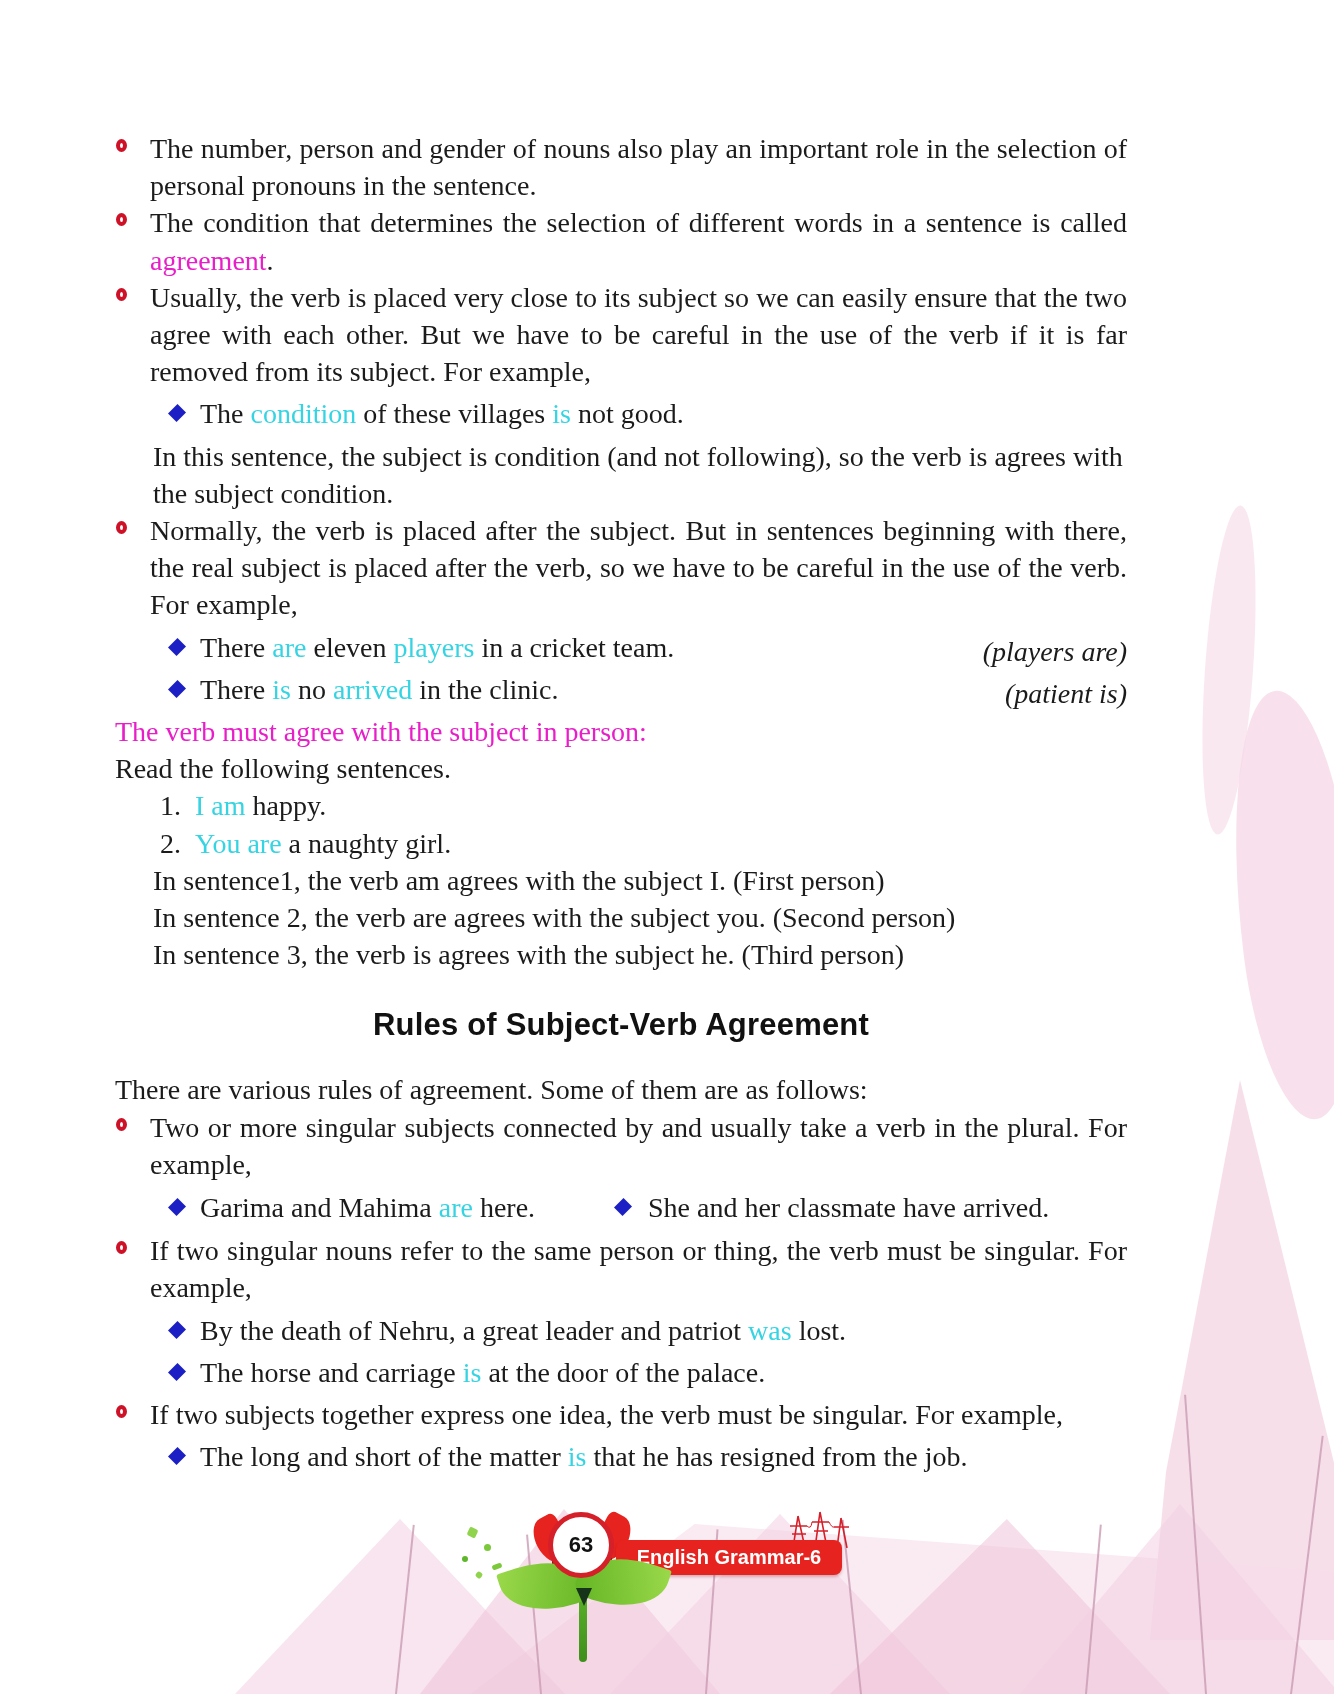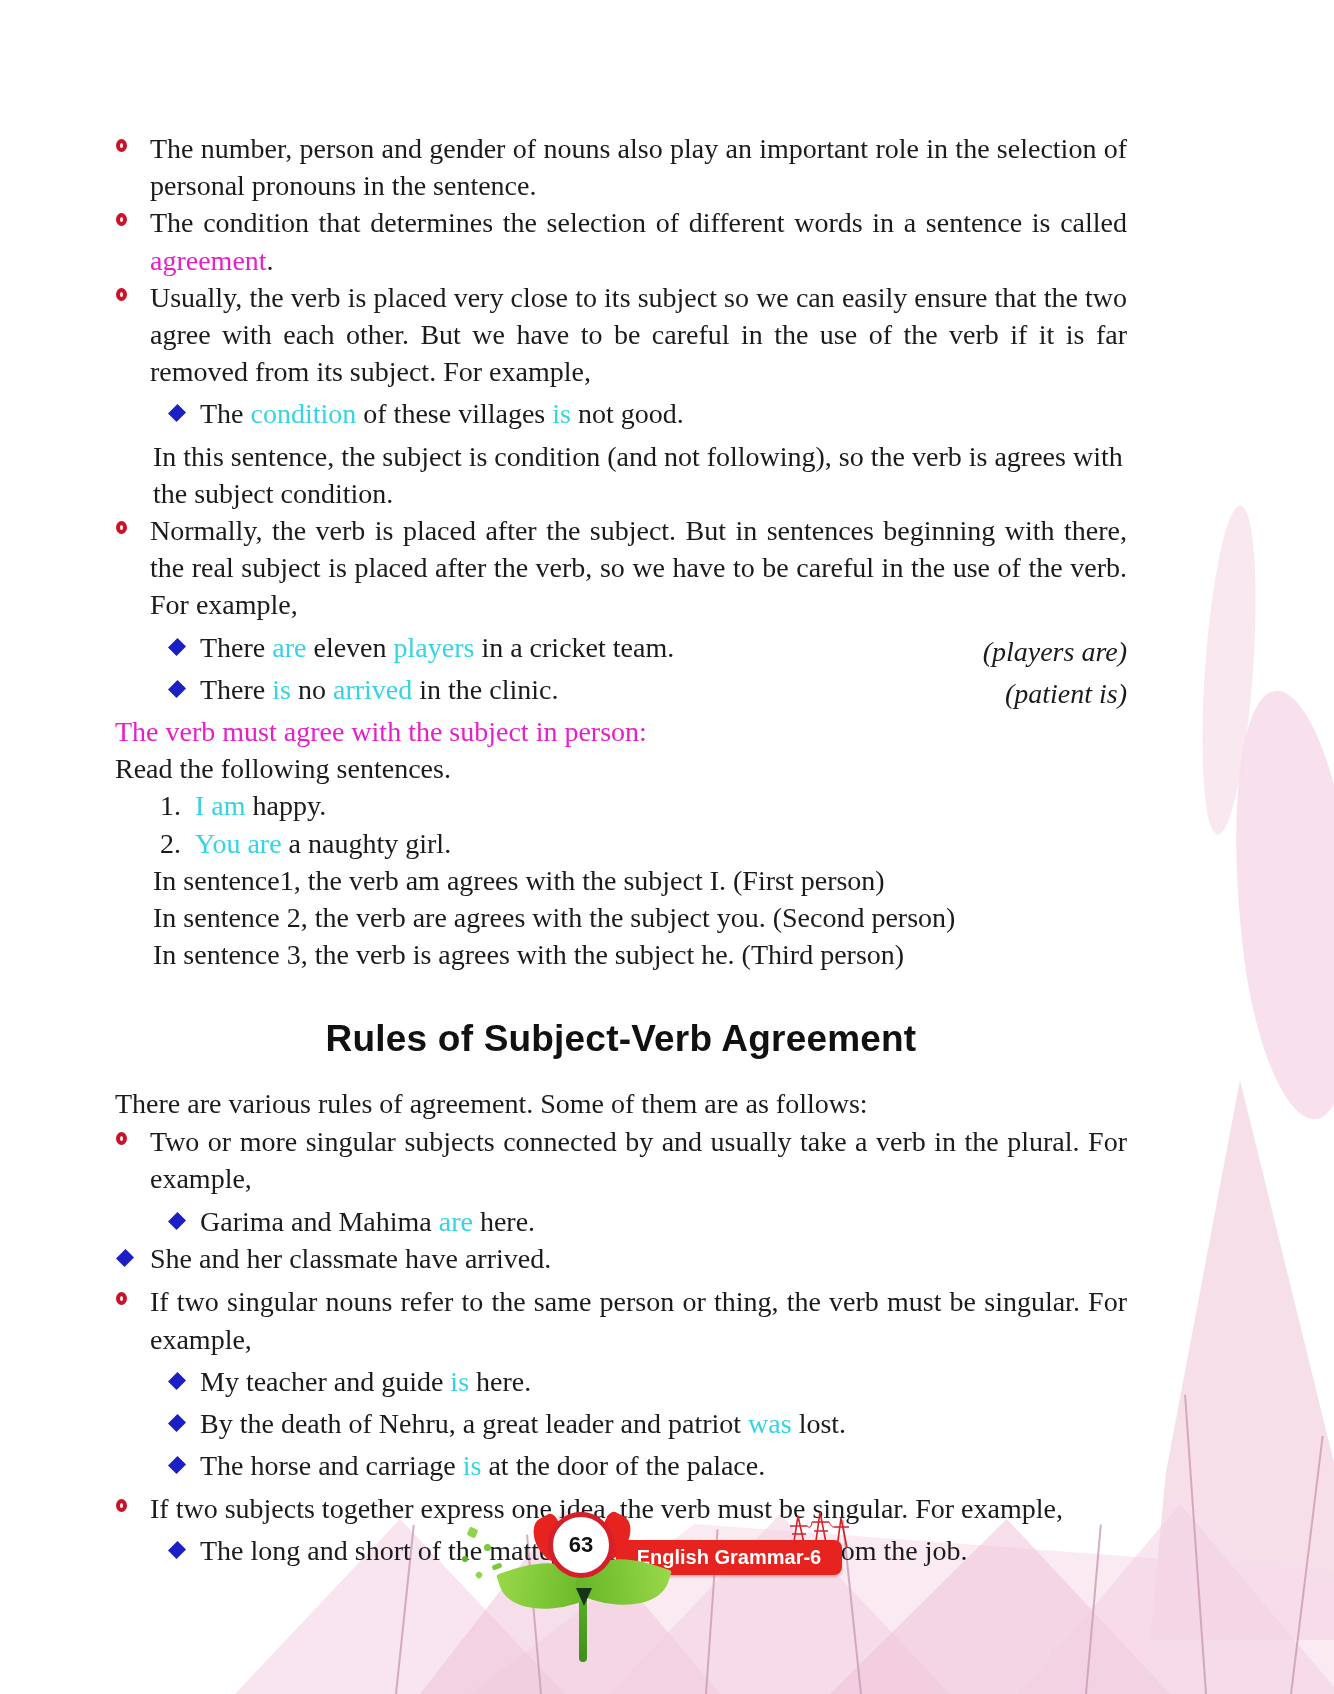--- a/index.html
+++ b/index.html
@@ -57,38 +57,38 @@
     border:4px solid var(--bullet-red);
     border-radius:50%;
     background:#fff;
   }
   .blk-diamond{padding-left:85px;margin:5px 0;}
   .marker-d{
     position:absolute;left:56px;top:12px;
     width:12px;height:12px;background:var(--diamond-blue);
     transform:rotate(45deg) scaleY(1.12);
   }
-  .blk-pair{display:flex;margin:6px 0;flex-direction:column;}
+  .blk-pair{display:flex;margin:6px 0;}
   .pair-cell{position:relative;padding-left:85px;}
   .pair-cell.c2{flex:1;padding-left:35px;}
   .pair-cell.c2 .marker-d{left:4px;}
   .blk-plain{}
   .blk-exp{padding-left:38px;}
   .blk-num{padding-left:80px;}
   .num-marker{position:absolute;left:45px;top:0;}
   .annot{position:absolute;right:0;top:4px;font-style:italic;}
   .seg-i{}
   .seg-c{color:var(--cyan);}
   .seg-m{color:var(--magenta);}
   .blk-heading{
     text-align:center;
     font-family:"Liberation Sans","DejaVu Sans",sans-serif;
-    font-weight:bold;font-size:37px;line-height:44px;
+    font-weight:bold;font-size:31px;line-height:44px;
     letter-spacing:.2px;color:#111;
-    margin-top:44px;margin-bottom:24px;
+    margin-top:30px;margin-bottom:24px;
   }
 
   
   .footer{position:absolute;z-index:2;left:440px;top:1500px;width:440px;height:190px;}
   .speck{position:absolute;background:#7bc93a;}
   .sp1{left:28px;top:28px;width:9px;height:9px;border-radius:2px;transform:rotate(25deg);background:#8fd44c;}
   .sp2{left:44px;top:44px;width:7px;height:7px;border-radius:50%;}
   .sp3{left:22px;top:56px;width:6px;height:6px;border-radius:50%;background:#5eb72a;}
   .sp4{left:52px;top:64px;width:10px;height:5px;border-radius:3px;transform:rotate(-20deg);}
   .sp5{left:36px;top:72px;width:6px;height:6px;border-radius:2px;transform:rotate(40deg);background:#8fd44c;}
@@ -166,21 +166,20 @@
       <div class="block blk-exp"><span class="seg-n">In sentence 2, the verb </span><span class="seg-i">are</span><span class="seg-n"> agrees with the subject </span><span class="seg-i">you</span><span class="seg-n">. (Second person)</span></div>
       <div class="block blk-exp"><span class="seg-n">In sentence 3, the verb </span><span class="seg-i">is</span><span class="seg-n"> agrees with the subject </span><span class="seg-i">he</span><span class="seg-n">. (Third person)</span></div>
       <div class="block blk-heading">Rules of Subject-Verb Agreement</div>
       <div class="block blk-plain"><span class="seg-n">There are various rules of agreement. Some of them are as follows:</span></div>
       <div class="block blk-bullet"><span class="marker-o"></span><span class="seg-n">Two or more singular subjects connected by </span><span class="seg-i">and</span><span class="seg-n"> usually take a verb in the plural. </span><span class="seg-i">For example,</span></div>
       <div class="block blk-pair">
         <div class="pair-cell c1" style="width: 498px;"><span class="marker-d"></span><span class="seg-n">Garima and Mahima </span><span class="seg-c">are</span><span class="seg-n"> here.</span></div>
         <div class="pair-cell c2"><span class="marker-d"></span><span class="seg-n">She and her classmate have arrived.</span></div>
       </div>
       <div class="block blk-bullet"><span class="marker-o"></span><span class="seg-n">If two singular nouns refer to the </span><span class="seg-i">same</span><span class="seg-n"> person or thing, the verb must be singular. </span><span class="seg-i">For example,</span></div>
-      <div class="block blk-diamond"><span class="marker-d"></span><span class="seg-n">My teacher and guide </span><span class="seg-c">is</span><span class="seg-n"> here.</span></div>
       <div class="block blk-diamond"><span class="marker-d"></span><span class="seg-n">By the death of Nehru, a great leader and patriot </span><span class="seg-c">was</span><span class="seg-n"> lost.</span></div>
       <div class="block blk-diamond"><span class="marker-d"></span><span class="seg-n">The horse and carriage </span><span class="seg-c">is</span><span class="seg-n"> at the door of the palace.</span></div>
       <div class="block blk-bullet"><span class="marker-o"></span><span class="seg-n">If two subjects together express one idea, the verb must be singular. </span><span class="seg-i">For example,</span></div>
       <div class="block blk-diamond"><span class="marker-d"></span><span class="seg-n">The long and short of the matter </span><span class="seg-c">is</span><span class="seg-n"> that he has resigned from the job.</span></div>
     </div>
 
   <div class="footer">
     <div class="speck sp1"></div>
     <div class="speck sp2"></div>
     <div class="speck sp3"></div>

